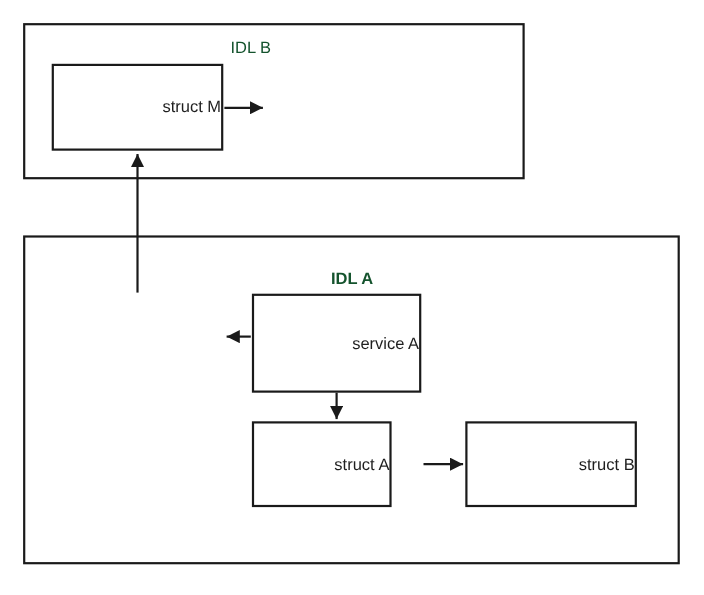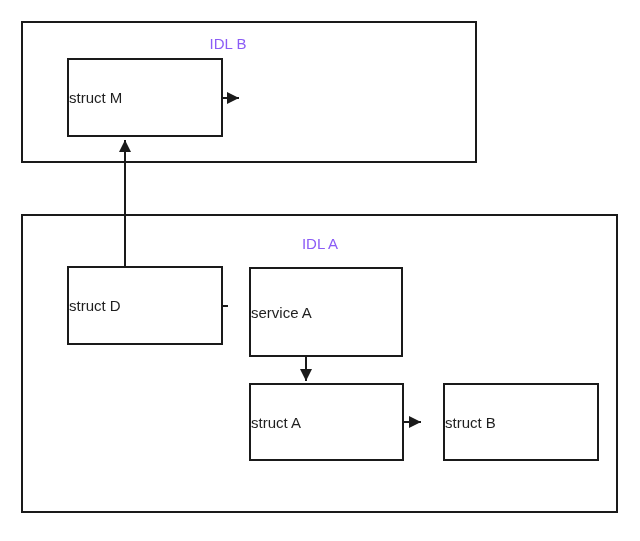--- a/index.html
+++ b/index.html
@@ -18,49 +18,48 @@
   .container-box {
     position: absolute;
     border: 2px solid #1a1a1a;
     background: transparent;
     box-sizing: border-box;
   }
   .container-label {
     position: absolute;
     transform: translateX(-50%);
     font-size: 15px;
-    color: #8b5cf6;
+    color: #14532d;
     white-space: nowrap;
   }
   .node-box {
     position: absolute;
     border: 2px solid #1a1a1a;
     background: #ffffff;
     box-sizing: border-box;
     display: flex;
     align-items: center;
-    justify-content: flex-start;
-    margin-left: 20px;
+    justify-content: flex-end;
   }
   .node-label {
     font-size: 15px;
     color: #1f1f1f;
     white-space: nowrap;
   }
   #idl-b { left: 21px; top: 21px;  width: 456px; height: 142px; }
   #idl-a { left: 21px; top: 214px; width: 597px; height: 299px; }
 
   #label-idl-b { left: 228px; top: 35px; }
-  #label-idl-a { left: 320px; top: 235px; }
+  #label-idl-a { left: 320px; top: 245px; font-weight: bold; }
 
   #struct-m  { left: 47px;  top: 58px;  width: 156px; height: 79px; }
   #struct-p  { left: 241px; top: 58px;  width: 158px; height: 79px; }
   #struct-d  { left: 47px;  top: 266px; width: 156px; height: 79px; }
   #service-a { left: 229px; top: 267px; width: 154px; height: 90px; }
-  #struct-a  { left: 229px; top: 383px; width: 155px; height: 78px; }
+  #struct-a  { left: 229px; top: 383px; width: 127px; height: 78px; }
   #struct-b  { left: 423px; top: 383px; width: 156px; height: 78px; }
 
   .edge-layer {
     position: absolute;
     left: 0; top: 0;
     width: 640px;
     height: 541px;
     pointer-events: none;
   }
   .edge-layer line {
@@ -88,23 +87,20 @@
     <line x1="204" y1="98" x2="239" y2="98" marker-end="url(#ah)"></line>
     <line x1="125" y1="266" x2="125" y2="140" marker-end="url(#ah)"></line>
     <line x1="228" y1="306" x2="206" y2="306" marker-end="url(#ah)"></line>
     <line x1="306" y1="346" x2="306" y2="381" marker-end="url(#ah)"></line>
     <line x1="385" y1="422" x2="421" y2="422" marker-end="url(#ah)"></line>
   </svg>
 
   <div class="node-box" id="struct-m">
     <span class="node-label">struct M</span>
   </div>
-  <div class="node-box" id="struct-d">
-    <span class="node-label">struct D</span>
-  </div>
   <div class="node-box" id="service-a">
     <span class="node-label">service A</span>
   </div>
   <div class="node-box" id="struct-a">
     <span class="node-label">struct A</span>
   </div>
   <div class="node-box" id="struct-b">
     <span class="node-label">struct B</span>
   </div>
 

